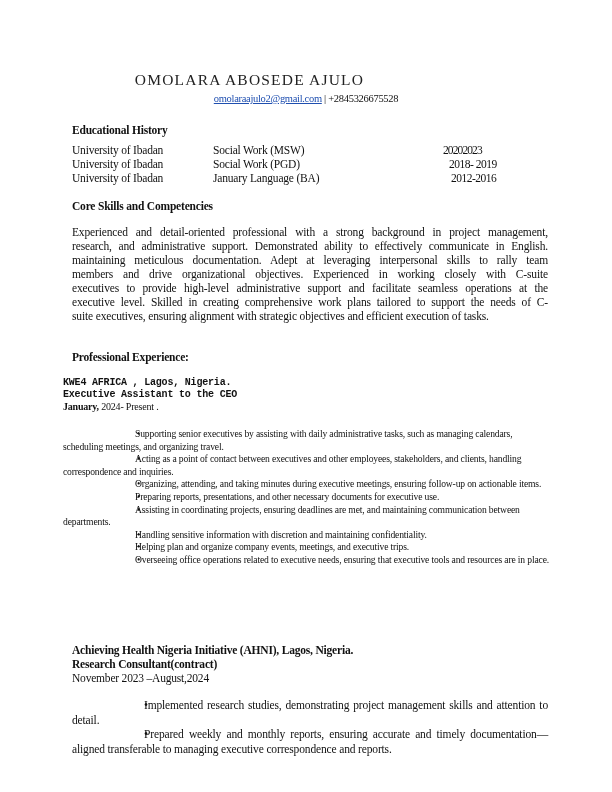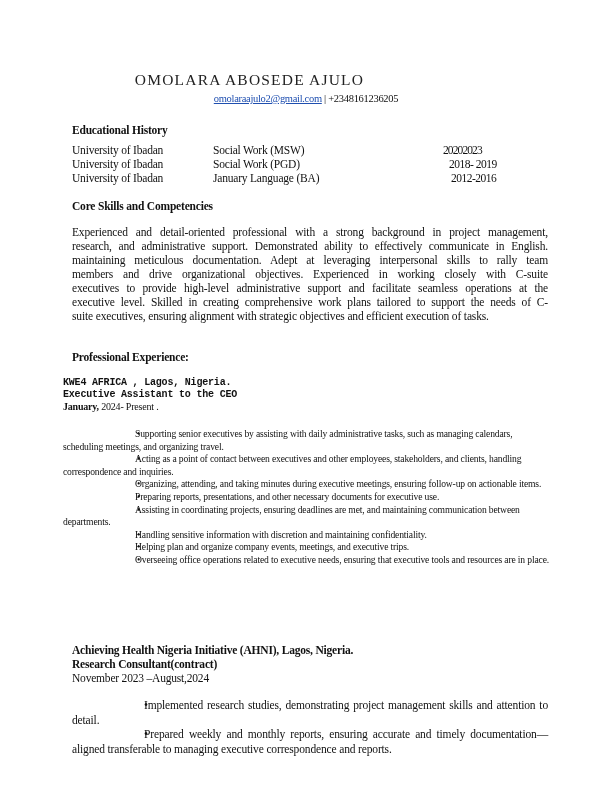--- a/index.html
+++ b/index.html
@@ -39,21 +39,21 @@
     font-size: 11.5px; line-height: 14.5px; letter-spacing: -0.15px;
     text-align: justify;
   }
   .bul2 .item { text-indent: 36px; }
   .bul2 .dot { display: inline-block; width: 36px; }
 </style>
 </head>
 <body>
 
 <div class="abs name">OMOLARA ABOSEDE AJULO</div>
-<div class="abs contact"><a>omolaraajulo2@gmail.com</a><span> | </span><span>+2348161236205</span></div>
+<div class="abs contact"><a>omolaraajulo2@gmail.com</a><span> | </span><span>+2845326675528</span></div>
 
 <div class="abs heading" style="top:124px;left:72px;">Educational History</div>
 <div>
   <div class="abs row" style="top:144px;left:72px;">University of Ibadan</div>
   <div class="abs row" style="top:144px;left:213px;">Social Work (MSW)</div>
   <div class="abs row" style="top:144px;left:443px;letter-spacing:-0.9px;">20202023</div>
   <div class="abs row" style="top:158px;left:72px;">University of Ibadan</div>
   <div class="abs row" style="top:158px;left:213px;">Social Work (PGD)</div>
   <div class="abs row" style="top:158px;left:449px;letter-spacing:-0.5px;">2018- 2019</div>
   <div class="abs row" style="top:172px;left:72px;">University of Ibadan</div>

